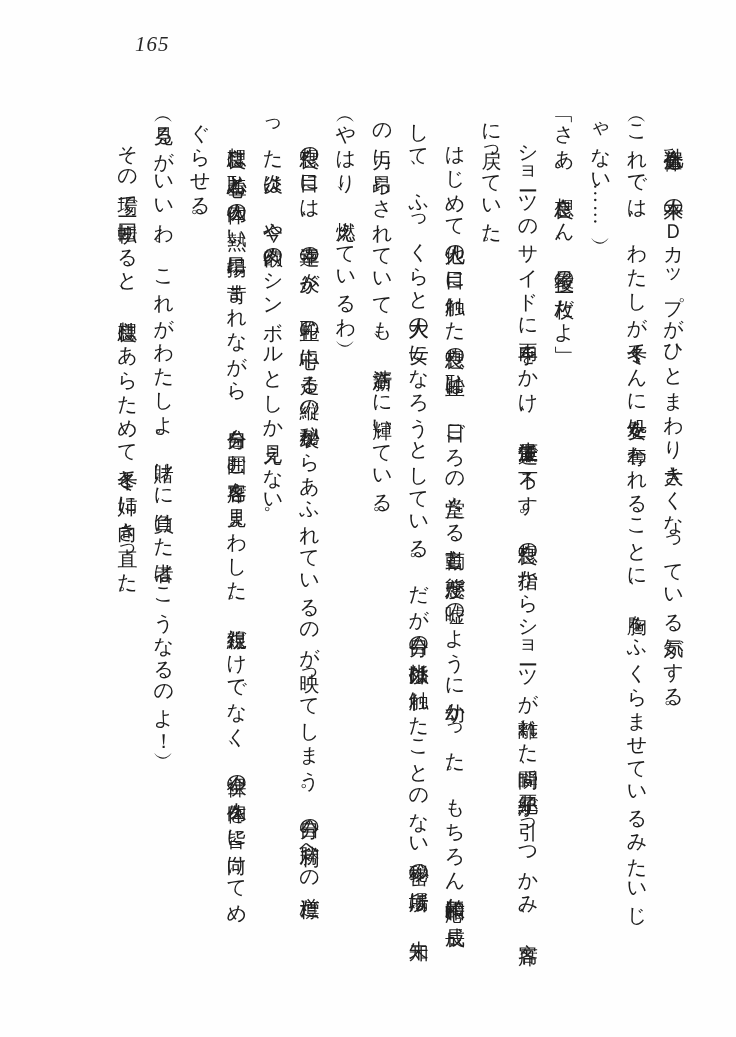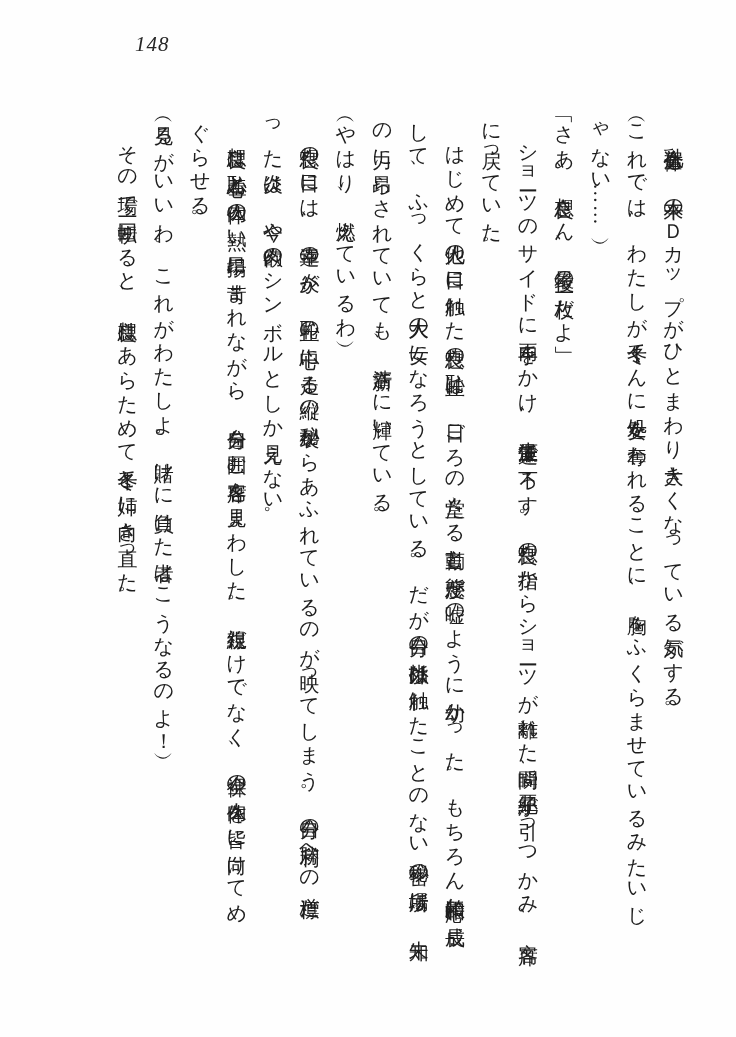--- a/index.html
+++ b/index.html
@@ -44,21 +44,21 @@
   .text-block p {
     margin: 0;
     padding: 0;
   }
 </style>
 </head>
 <body>
 
 <div class="page">
 
-  <div class="page-number">148</div>
+  <div class="page-number">165</div>
 
   <div class="text-block">
     <p>　乳房全体も、本来のＤカップがひとまわり大きくなっている気がする。</p>
     <p>（これでは、わたしが千冬くんに処女を奪われることに、胸をふくらませているみたいじゃない……）</p>
     <p>「さあ、想良さん、最後の一枚だよ」</p>
     <p>　ショーツのサイドに両手をかけ、生涯最速で下ろす。想良の指からショーツが離れた瞬間、亜紀子が引っつかみ、客席に戻っていた。</p>
     <p>　はじめて他人の目に触れた想良の恥丘は、日ごろの堂々たる言動と態度が嘘のように幼かった。もちろん年齢相応に成長して、ふっくらと大人の女になろうとしている。だが自分の指以外は触れたことのない秘密の場所は、未知の力に昂らされていても、清新さに輝いている。</p>
     <p>（やはり、燃えているわ）</p>
     <p>　想良の目には、幸運の炎が、恥丘の中心に走る縦の秘裂からあふれているのが映ってしまう。自分の勝利への道標だった炎は、今や肉欲のシンボルとしか見えない。</p>
     <p>　想良は羞恥心と肉体の熱い昂揚に苛まれながら、自分を囲む客席を見まわした。視線だけでなく、全裸の肉体を皆に向けてめぐらせる。</p>

